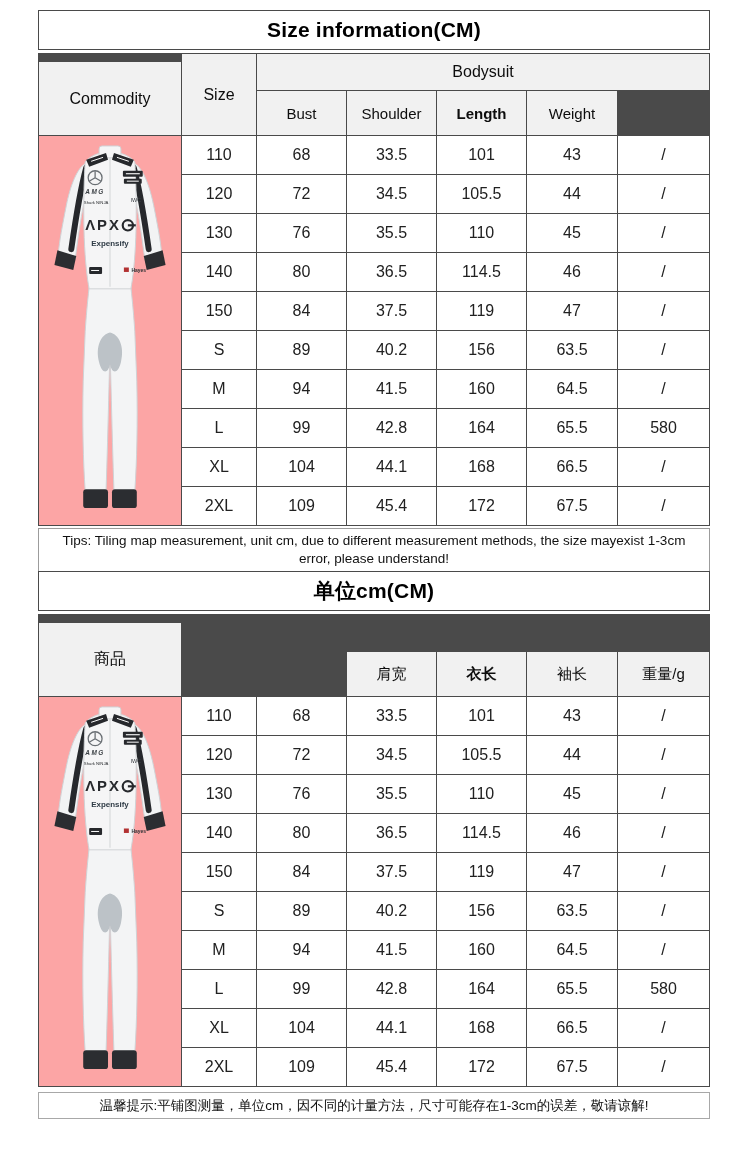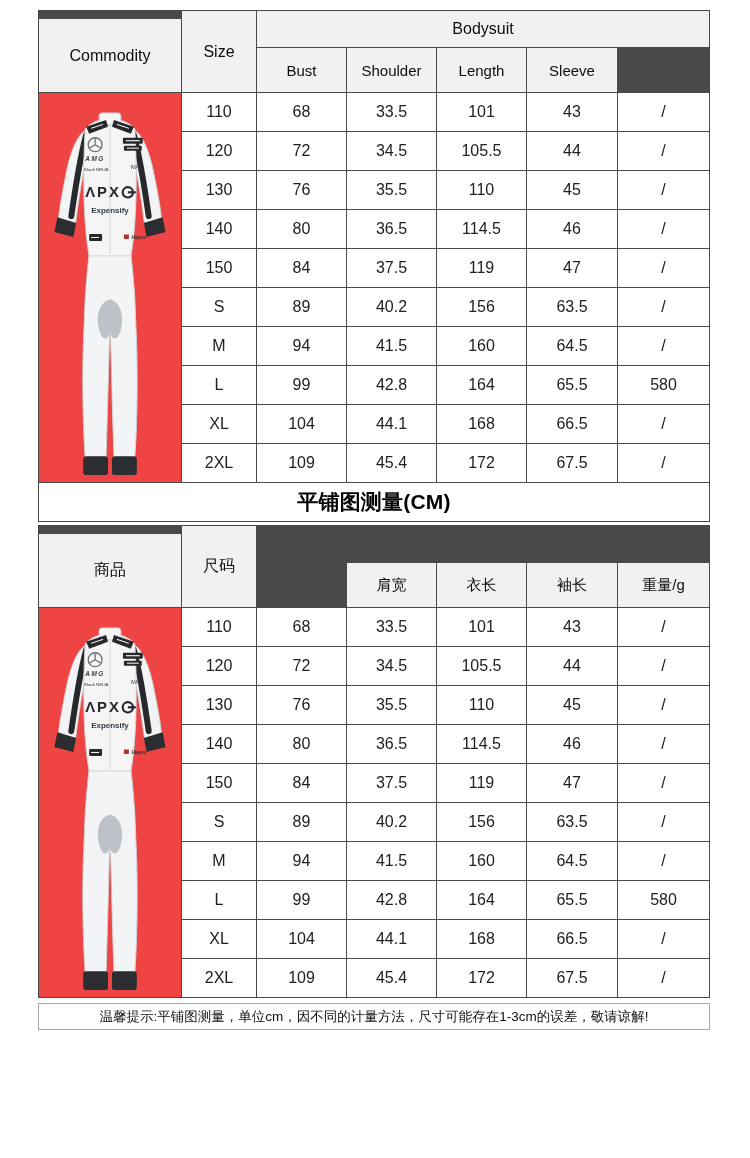--- a/index.html
+++ b/index.html
@@ -22,55 +22,56 @@
     display:grid;background:#4a4a4a;padding:1px;gap:1px;
     grid-template-columns:142px 74px 89px 89px 89px 90px 91px;
     grid-template-rows:36px 44px repeat(10,38px);
   }
   .cell{
     background:#ffffff;display:flex;align-items:center;justify-content:center;
     font-size:16px;color:#212121;overflow:hidden;
   }
   .cell.head{background:#f1f1f1;font-size:15px;color:#0d0d0d;}
   .cell.head.big{font-size:16px;}
-  .cell.product{background:#ef4444;align-items:flex-start;padding-top:12px;}
+  .cell.product{background:#fca5a5;align-items:flex-start;padding-top:2px;}
 
   .ca-commodity{grid-area:1/1/3/2;margin-top:8px;}
   .ca-size{grid-area:1/2/3/3;}
   .ca-group{grid-area:1/3/2/8;}
   .ca-c1{grid-area:2/3/3/4;}
   .ca-c2{grid-area:2/4/3/5;}
-  .ca-c3{grid-area:2/5/3/6;}
+  .ca-c3{grid-area:2/5/3/6;font-weight:bold;}
   .ca-c4{grid-area:2/6/3/7;}
   .ca-c5{grid-area:2/7/3/8;}
   .ca-product{grid-area:3/1/13/2;}
 
   .tips-box{
     box-sizing:border-box;width:672px;min-height:43px;margin-top:2px;
     border:1px solid #9c9c9c;background:#fff;
     display:flex;align-items:center;justify-content:center;text-align:center;
     font-size:13.5px;line-height:18px;color:#111;padding:3px 10px;
   }
   .tips-box.cn-bottom{min-height:27px;margin-top:5px;font-size:13.5px;border-color:#a8a8a8;}
   svg text{font-family:"Liberation Sans","DejaVu Sans",sans-serif;}
 </style>
 </head>
 <body>
 
 <div class="wrap">
 
   <section>
+    <div class="title-box">Size information(CM)</div>
     <div class="sizegrid" id="grid-en">
       <div class="cell head big ca-commodity">Commodity</div>
       <div class="cell head big ca-size">Size</div>
       <div class="cell head big ca-group">Bodysuit</div>
       <div class="cell head ca-c2">Shoulder</div>
       <div class="cell head ca-c1">Bust</div>
       <div class="cell head ca-c3">Length</div>
-      <div class="cell head ca-c4">Sleeve</div>
+      <div class="cell head ca-c4">Weight</div>
       <div class="cell product ca-product">
   <svg viewBox="0 0 142 389" width="142" height="386" aria-hidden="true">
     <g stroke-linejoin="round">
 
       <path d="M46,26 C38,30 31,48 27,68 C23,88 20,104 19,116 L36,122 C38,106 41,84 45,64 Z" fill="#f2f3f4" stroke="#d0d3d6" stroke-width="1"></path>
       <path d="M96,26 C104,30 111,48 115,68 C119,88 122,104 123,116 L106,122 C104,106 101,84 97,64 Z" fill="#f2f3f4" stroke="#d0d3d6" stroke-width="1"></path>
       <path d="M47,30 C41,52 36,84 32,112" stroke="#26282c" stroke-width="6" fill="none" stroke-linecap="round"></path>
       <path d="M95,30 C101,52 106,84 110,112" stroke="#26282c" stroke-width="6" fill="none" stroke-linecap="round"></path>
 
       <path d="M18,113 L37,119 L34,133 L15,128 Z" fill="#2b2d31"></path>
@@ -178,27 +179,27 @@
         <div class="cell data" style="grid-area: 11 / 5;">168</div>
         <div class="cell data" style="grid-area: 11 / 6;">66.5</div>
         <div class="cell data" style="grid-area: 11 / 7;">/</div>
         <div class="cell data" style="grid-area: 12 / 2;">2XL</div>
         <div class="cell data" style="grid-area: 12 / 3;">109</div>
         <div class="cell data" style="grid-area: 12 / 4;">45.4</div>
         <div class="cell data" style="grid-area: 12 / 5;">172</div>
         <div class="cell data" style="grid-area: 12 / 6;">67.5</div>
         <div class="cell data" style="grid-area: 12 / 7;">/</div>
       </div>
+    <div class="tips-box">Tips: Tiling map measurement, unit cm, due to different measurement methods, the size mayexist 1-3cm error, please understand!</div>
   </section>
 
   <section style="margin-top:-1px;">
-    <div class="title-box" style="margin-top:0;">平铺图测量(CM)</div>
+    <div class="title-box" style="margin-top:0;">单位cm(CM)</div>
     <div class="sizegrid" id="grid-cn">
       <div class="cell head big ca-commodity">商品</div>
-      <div class="cell head big ca-size">尺码</div>
       <div class="cell head ca-c2">肩宽</div>
       <div class="cell head ca-c3">衣长</div>
       <div class="cell head ca-c4">袖长</div>
       <div class="cell head ca-c5">重量/g</div>
       <div class="cell product ca-product">
   <svg viewBox="0 0 142 389" width="142" height="386" aria-hidden="true">
     <g stroke-linejoin="round">
 
       <path d="M46,26 C38,30 31,48 27,68 C23,88 20,104 19,116 L36,122 C38,106 41,84 45,64 Z" fill="#f2f3f4" stroke="#d0d3d6" stroke-width="1"></path>
       <path d="M96,26 C104,30 111,48 115,68 C119,88 122,104 123,116 L106,122 C104,106 101,84 97,64 Z" fill="#f2f3f4" stroke="#d0d3d6" stroke-width="1"></path>

